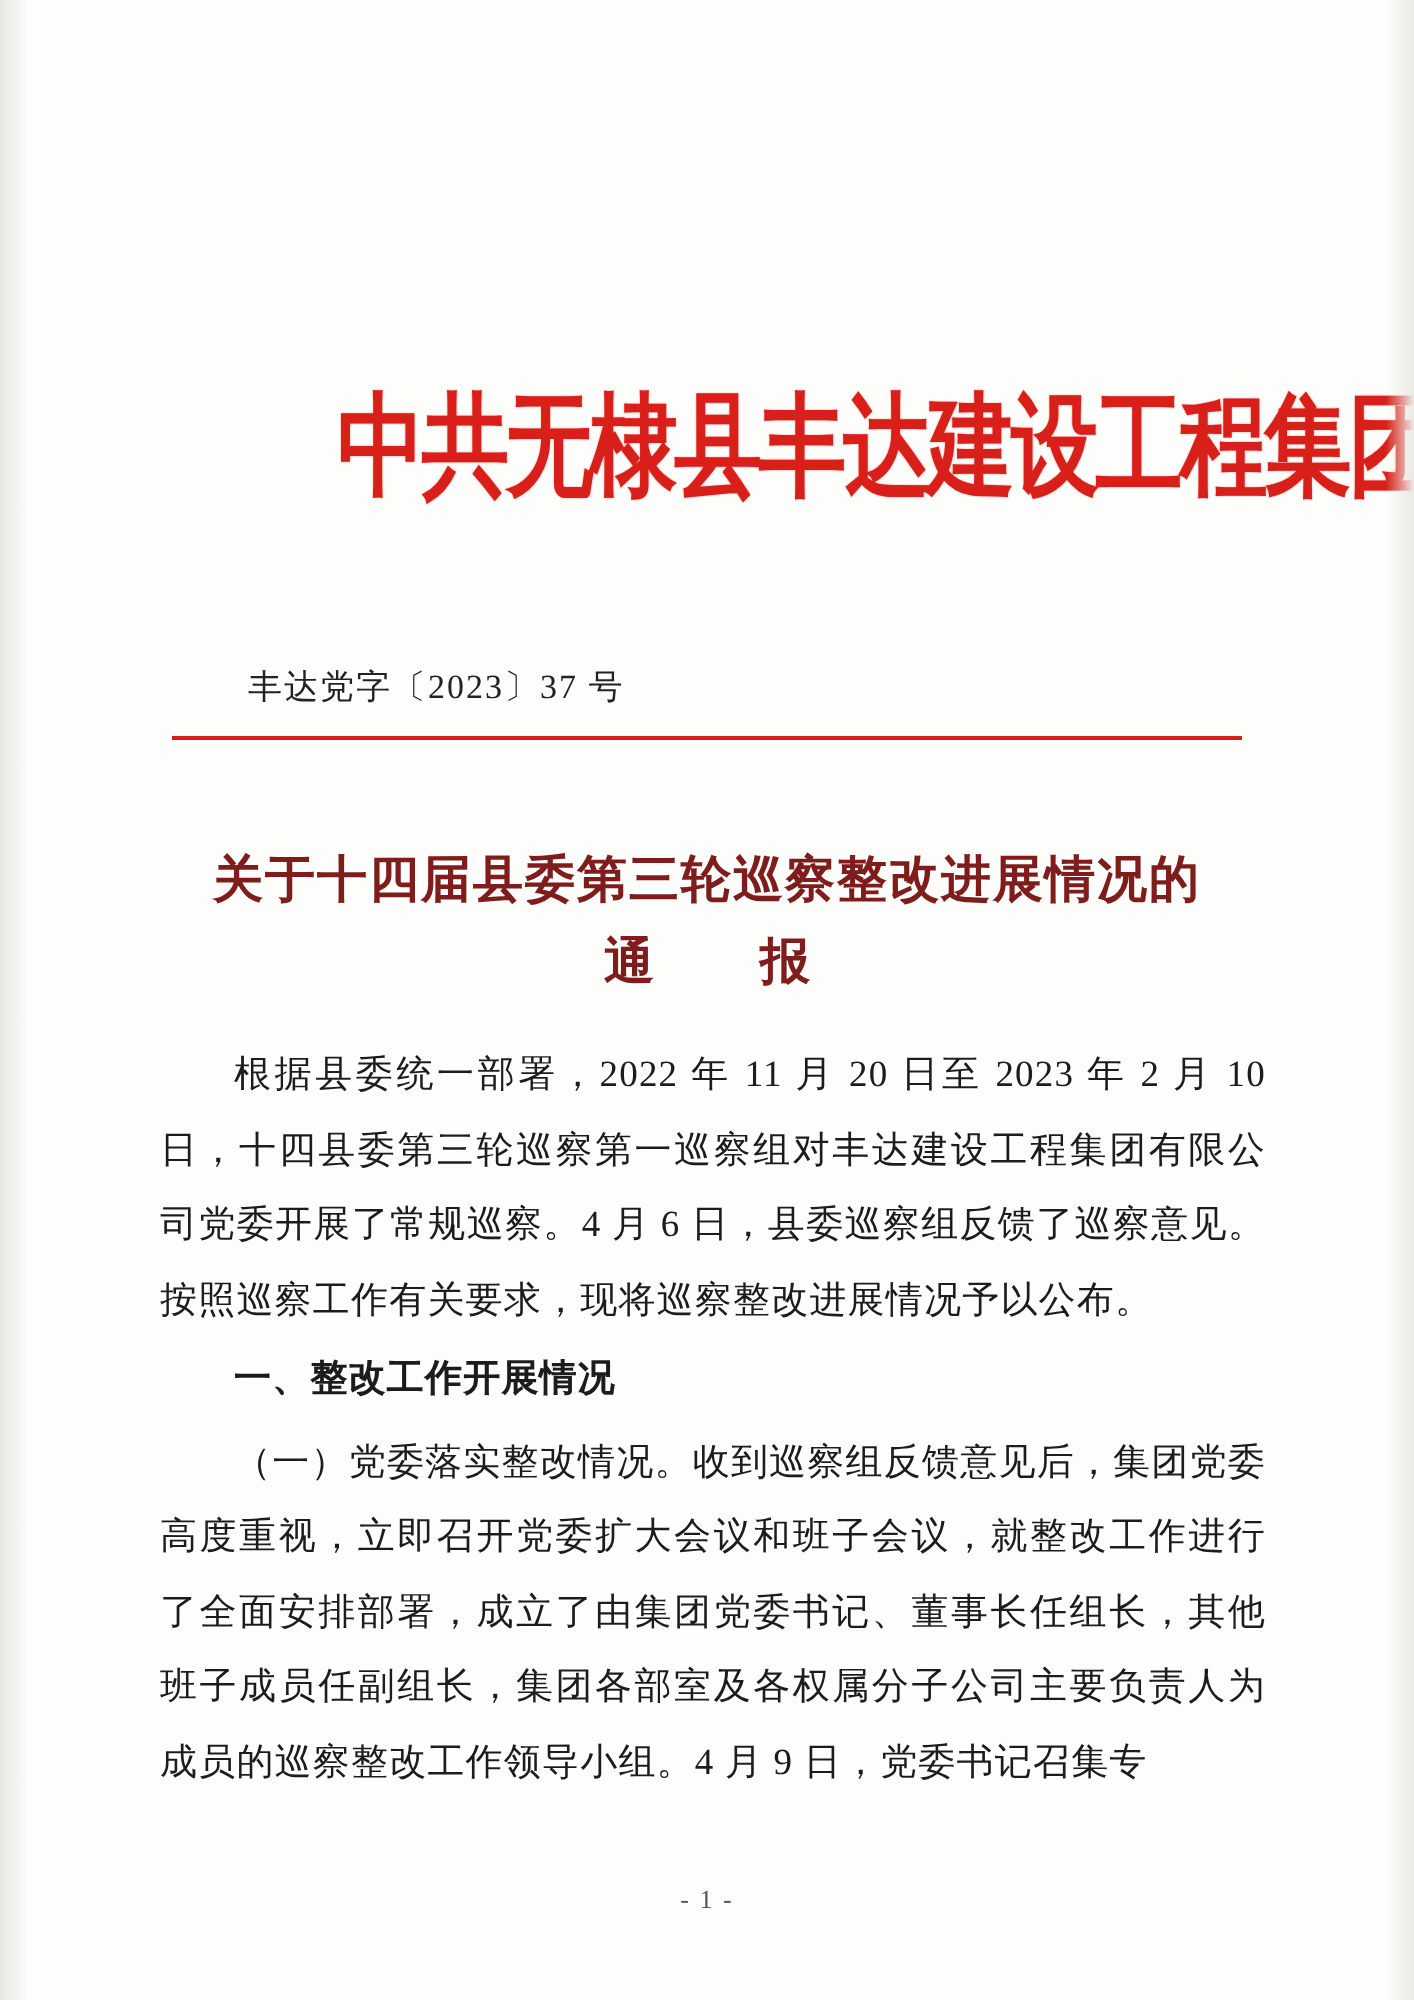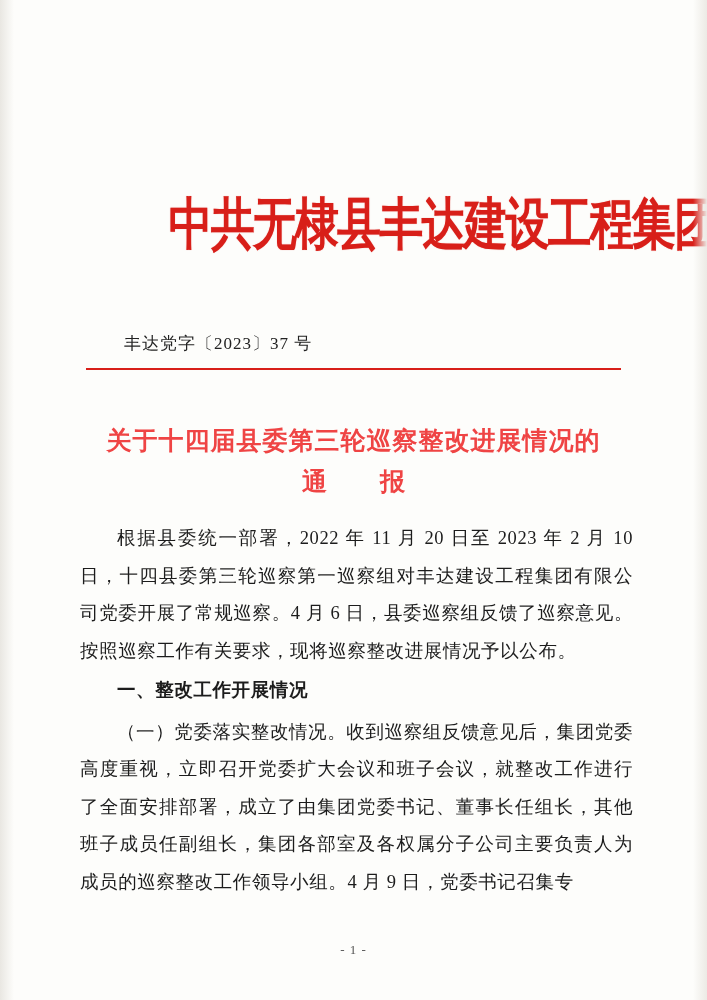--- a/index.html
+++ b/index.html
@@ -99,21 +99,21 @@
   .doc-title {
     position: absolute;
     top: 420px;
     left: 10px;
     right: 10px;
     text-align: center;
     font-weight: bold;
     font-size: 25px;
     line-height: 1.65;
     letter-spacing: 1px;
-    color: #ef4444;
+    color: #7f1d1d;
   }
   .doc-title .line2 {
     letter-spacing: 14px;
     padding-left: 14px;
     font-family: Liberation Serif, serif;
   }
 
   
   .content {
     position: absolute;

